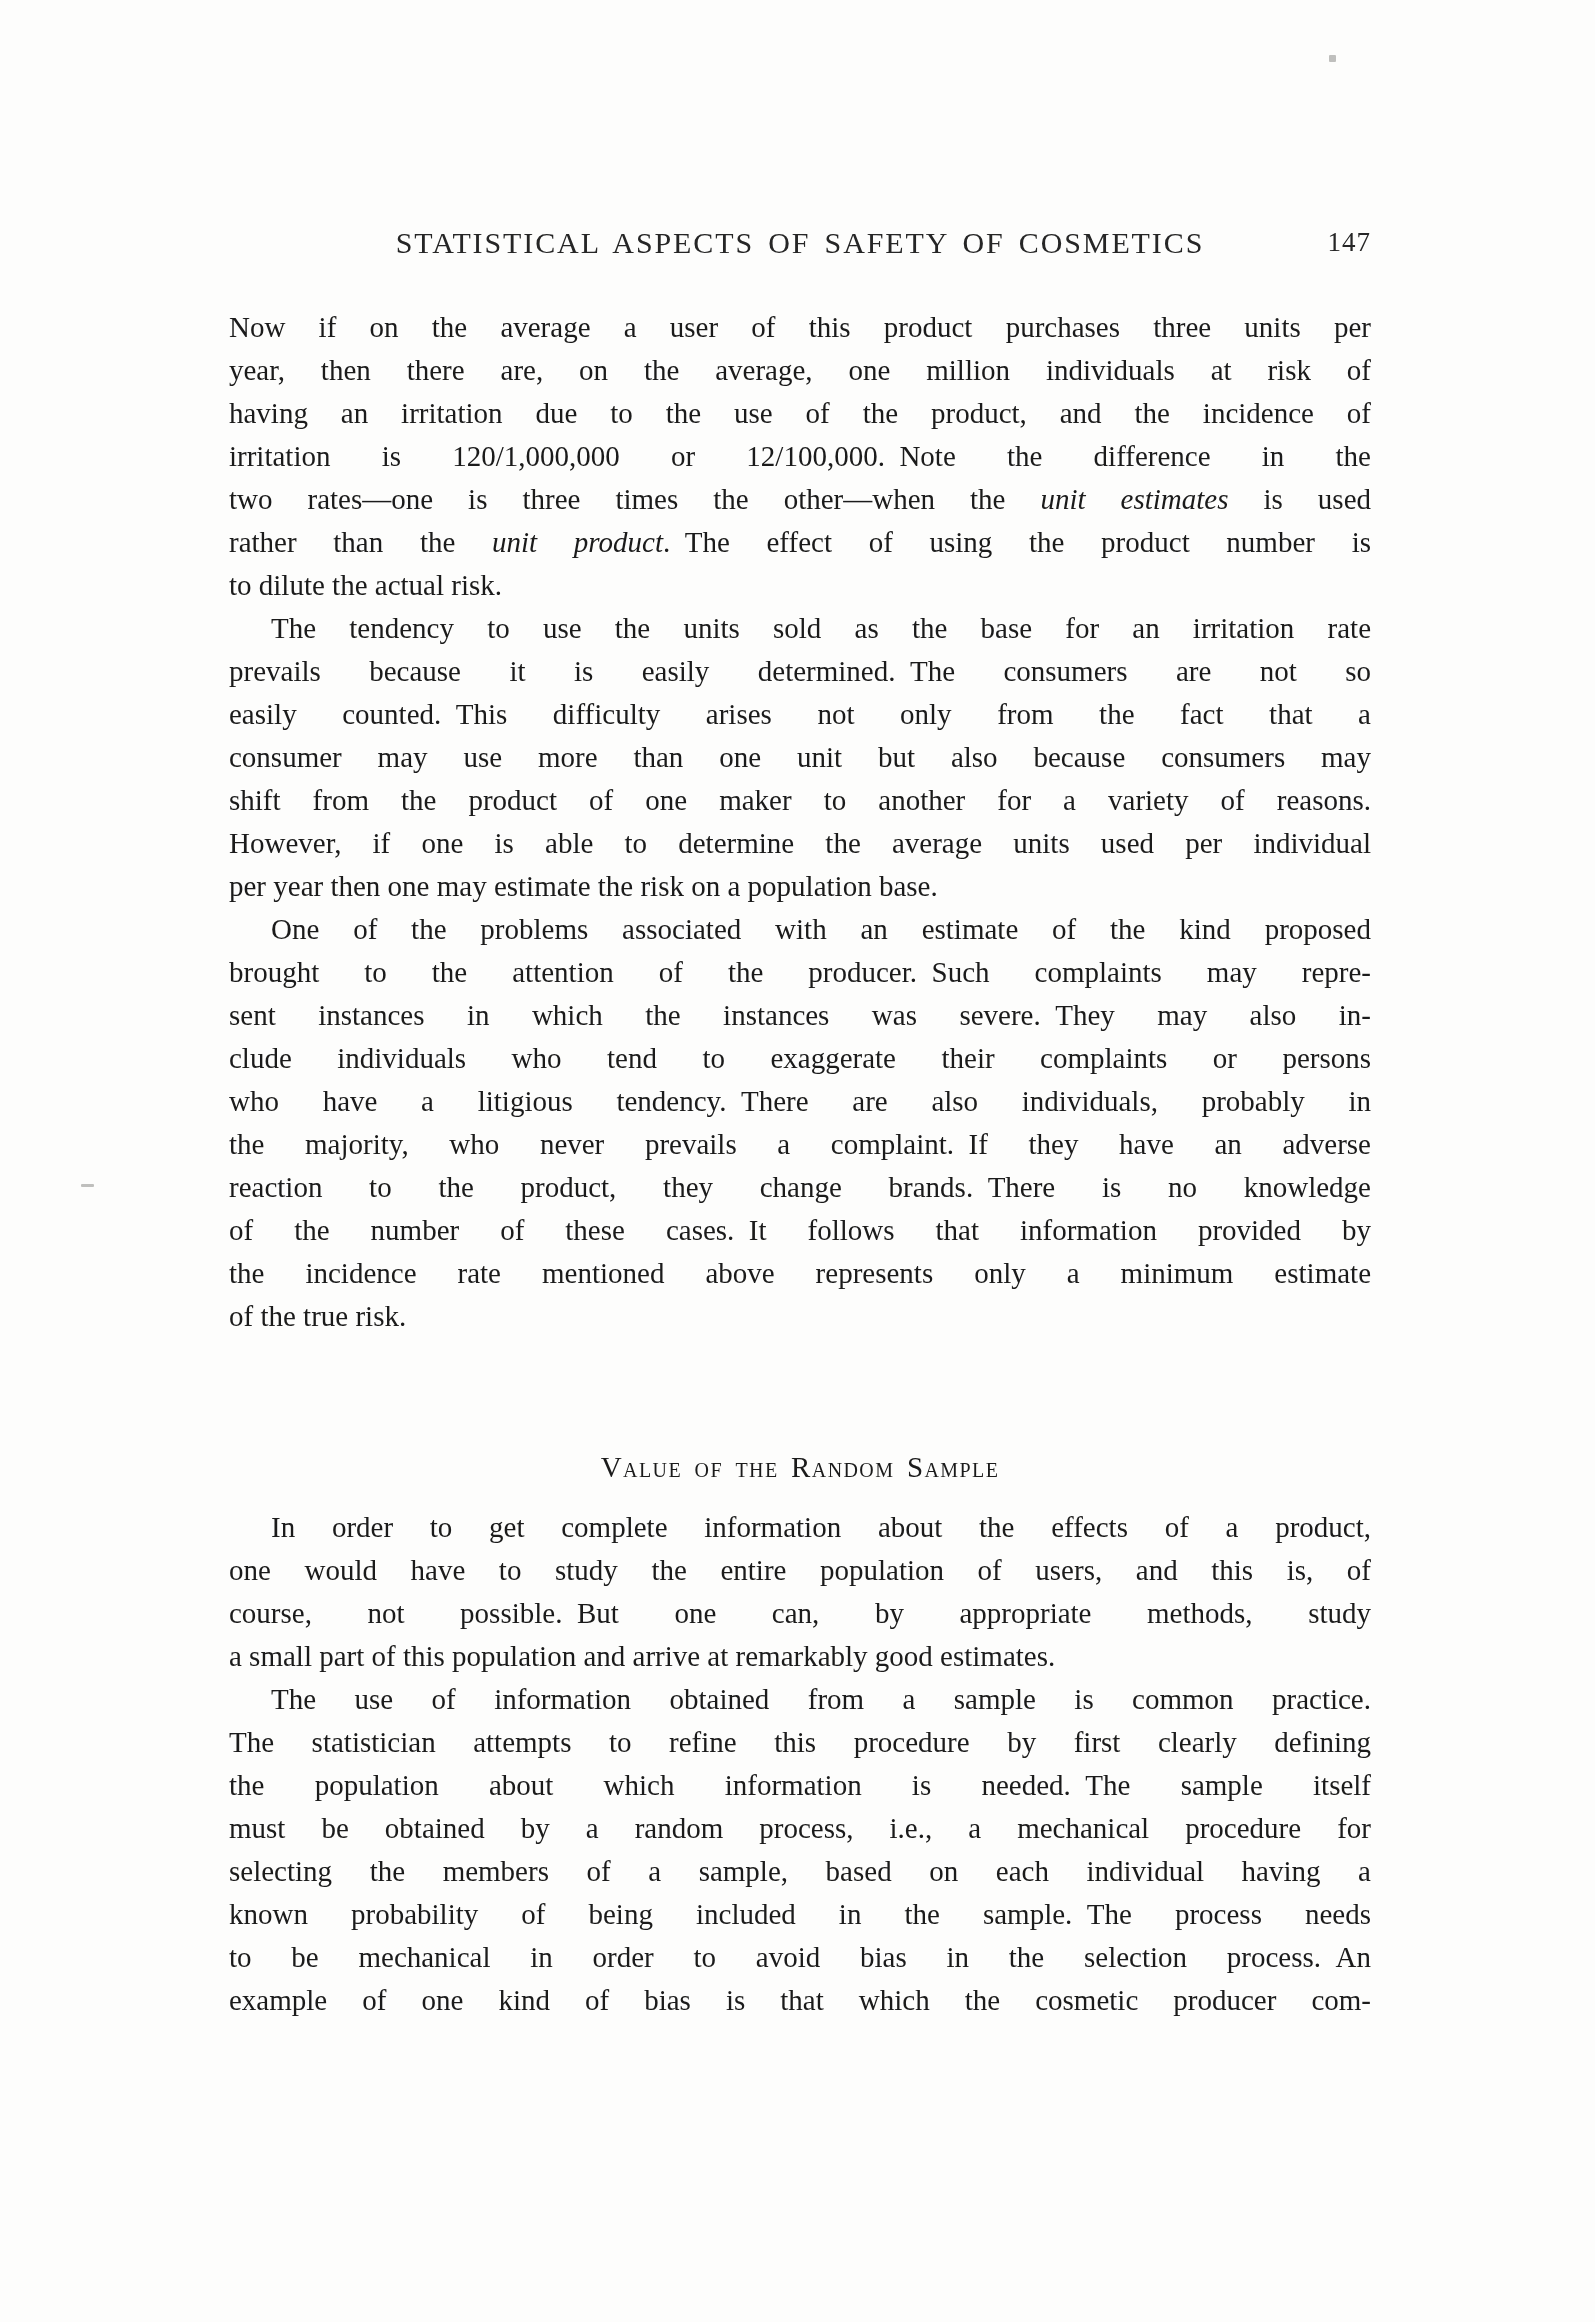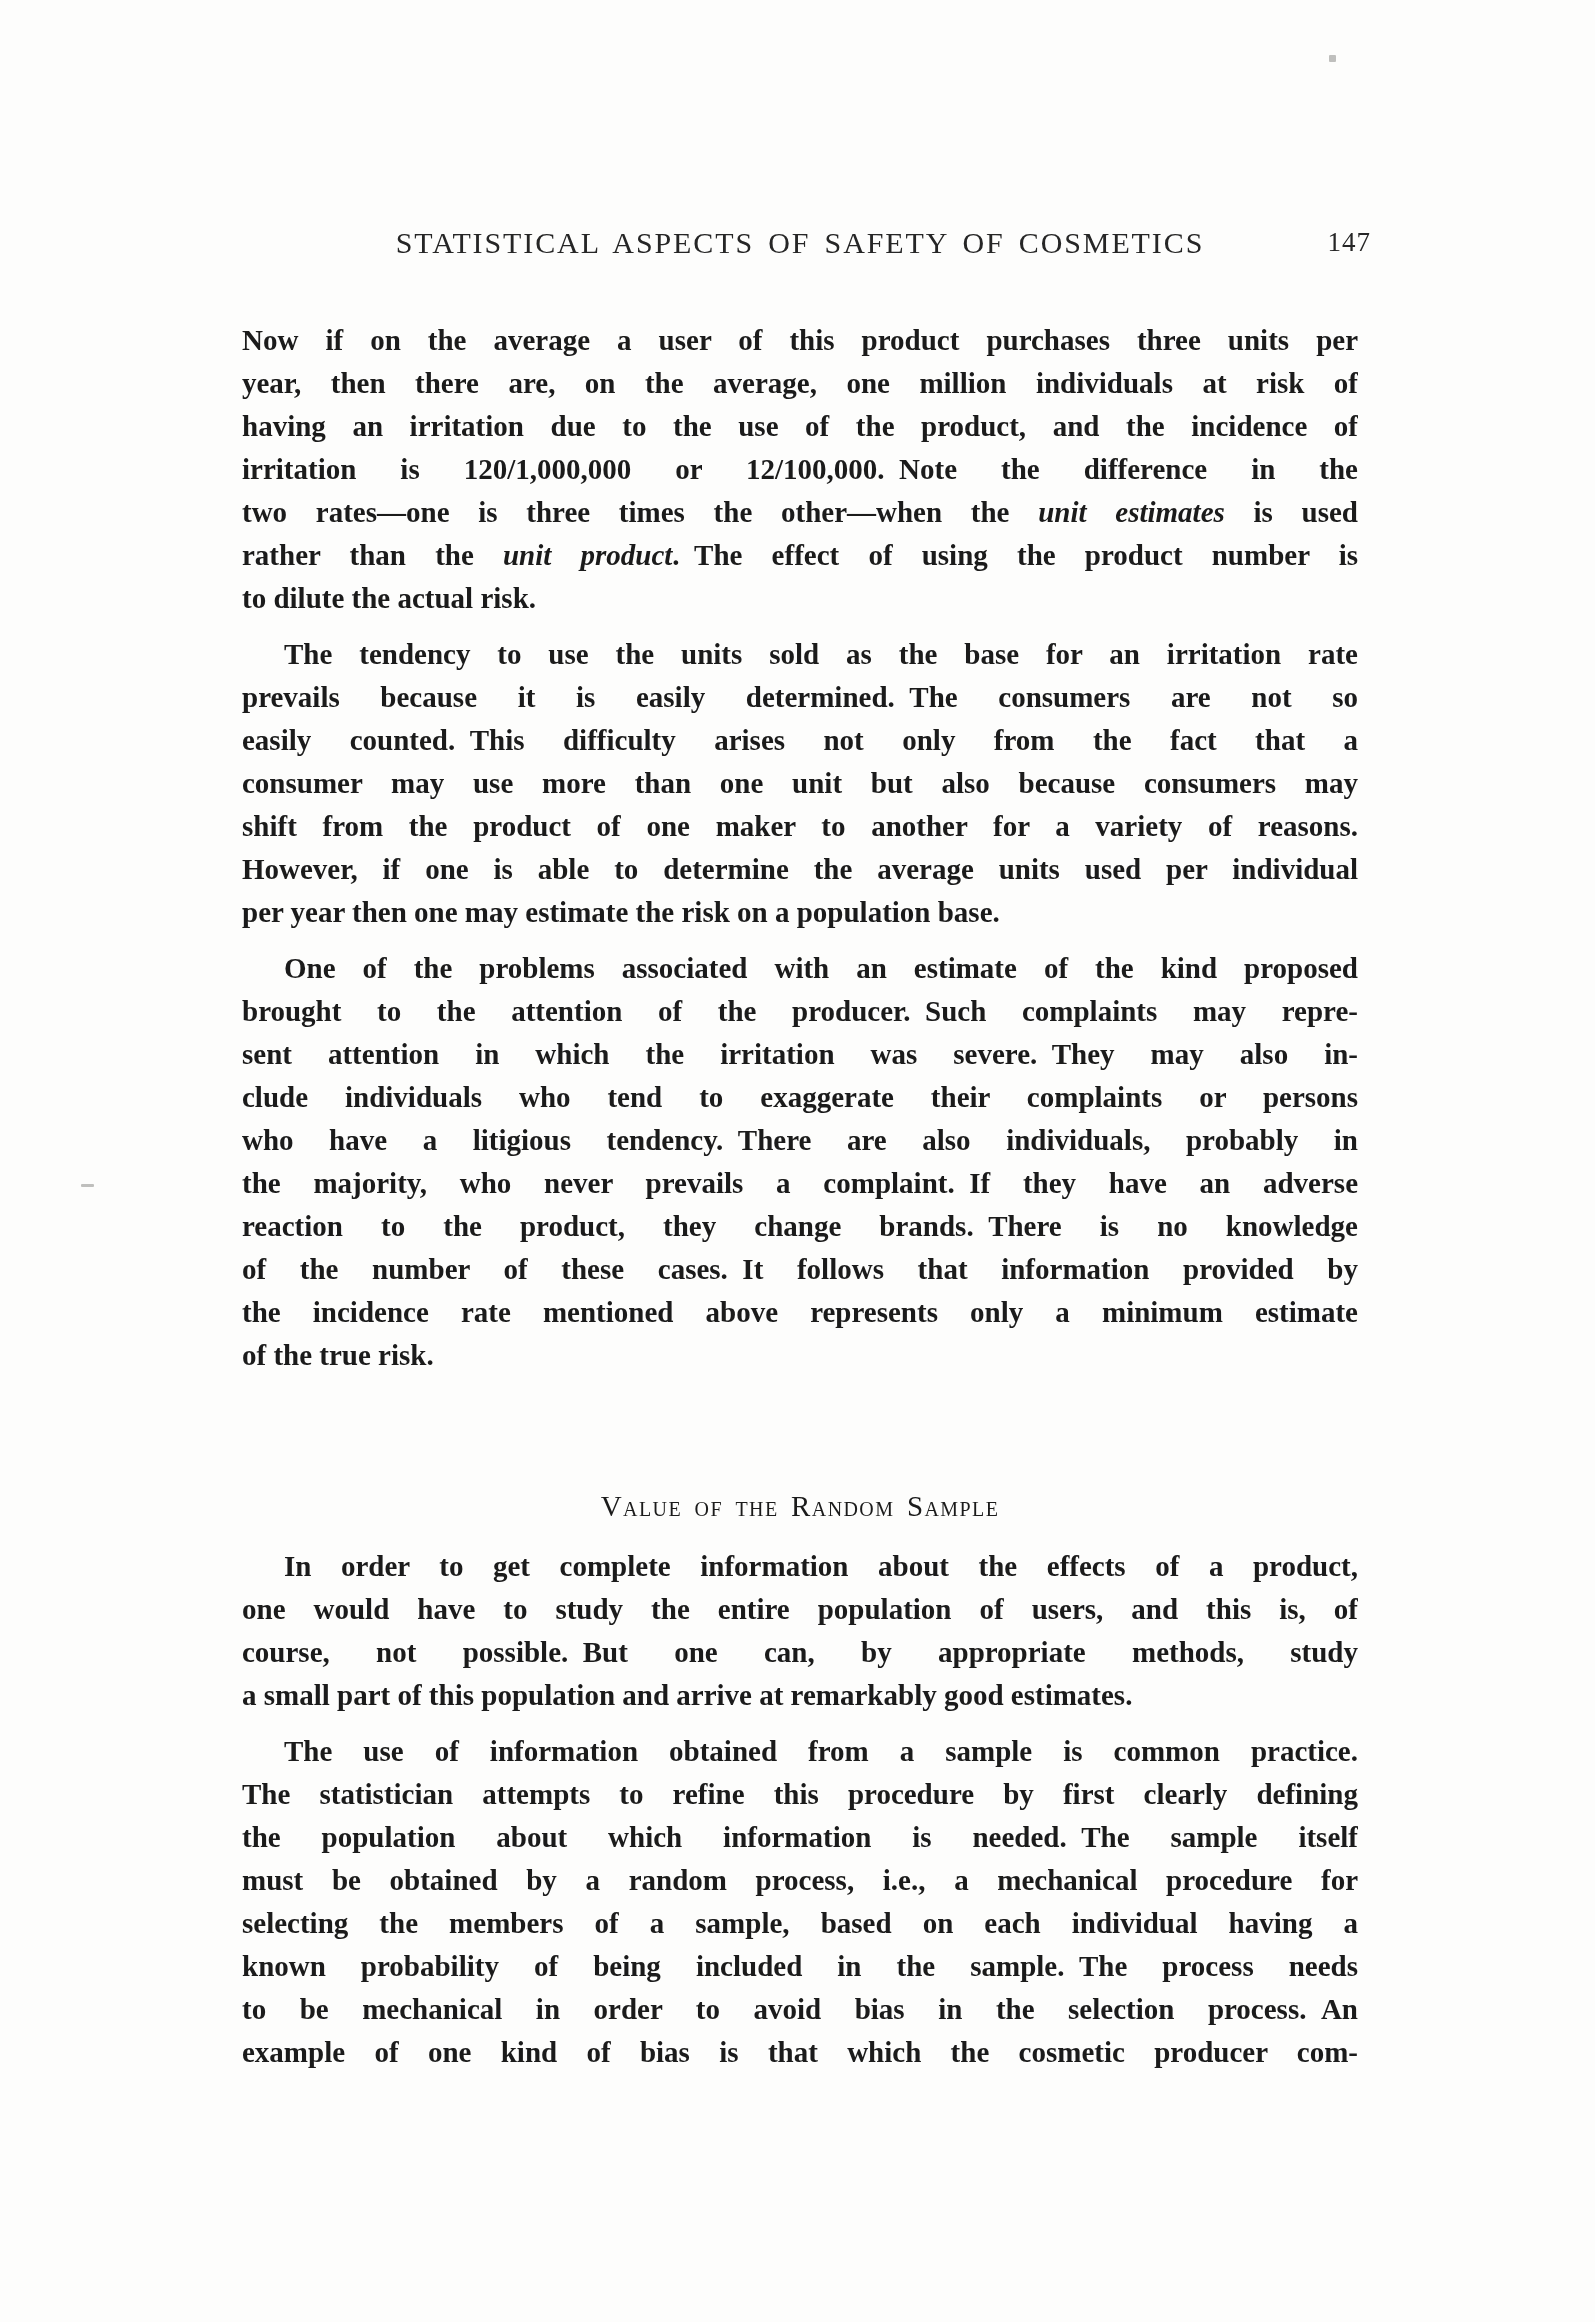--- a/index.html
+++ b/index.html
@@ -49,21 +49,21 @@
   }
 
   
   .text-column {
     position: absolute;
     left: 229px;
     top: 306px;
     width: 1142px;
     font-size: 29px;
   }
-  .paragraph { margin: 13px; font-weight: bold; }
+  .paragraph { margin: 0; }
   .line {
     height: 43px;
     line-height: 43px;
     text-align: justify;
     text-align-last: justify;
     overflow: hidden;
     white-space: normal;
   }
   .line.indent { text-indent: 42px; }
   .line.last { text-align-last: left; }
@@ -113,21 +113,21 @@
         <div class="line">prevails because it is easily determined. The consumers are not so</div>
         <div class="line">easily counted. This difficulty arises not only from the fact that a</div>
         <div class="line">consumer may use more than one unit but also because consumers may</div>
         <div class="line">shift from the product of one maker to another for a variety of reasons.</div>
         <div class="line">However, if one is able to determine the average units used per individual</div>
         <div class="line last">per year then one may estimate the risk on a population base.</div>
       </div>
       <div class="paragraph">
         <div class="line indent">One of the problems associated with an estimate of the kind proposed</div>
         <div class="line">brought to the attention of the producer. Such complaints may repre-</div>
-        <div class="line">sent attention in which the irritation was severe. They may also in-</div>
+        <div class="line">sent instances in which the instances was severe. They may also in-</div>
         <div class="line">clude individuals who tend to exaggerate their complaints or persons</div>
         <div class="line">who have a litigious tendency. There are also individuals, probably in</div>
         <div class="line">the majority, who never prevails a complaint. If they have an adverse</div>
         <div class="line">reaction to the product, they change brands. There is no knowledge</div>
         <div class="line">of the number of these cases. It follows that information provided by</div>
         <div class="line">the incidence rate mentioned above represents only a minimum estimate</div>
         <div class="line last">of the true risk.</div>
       </div>
       <div class="section-heading">Value of the Random Sample</div>
       <div class="paragraph">

